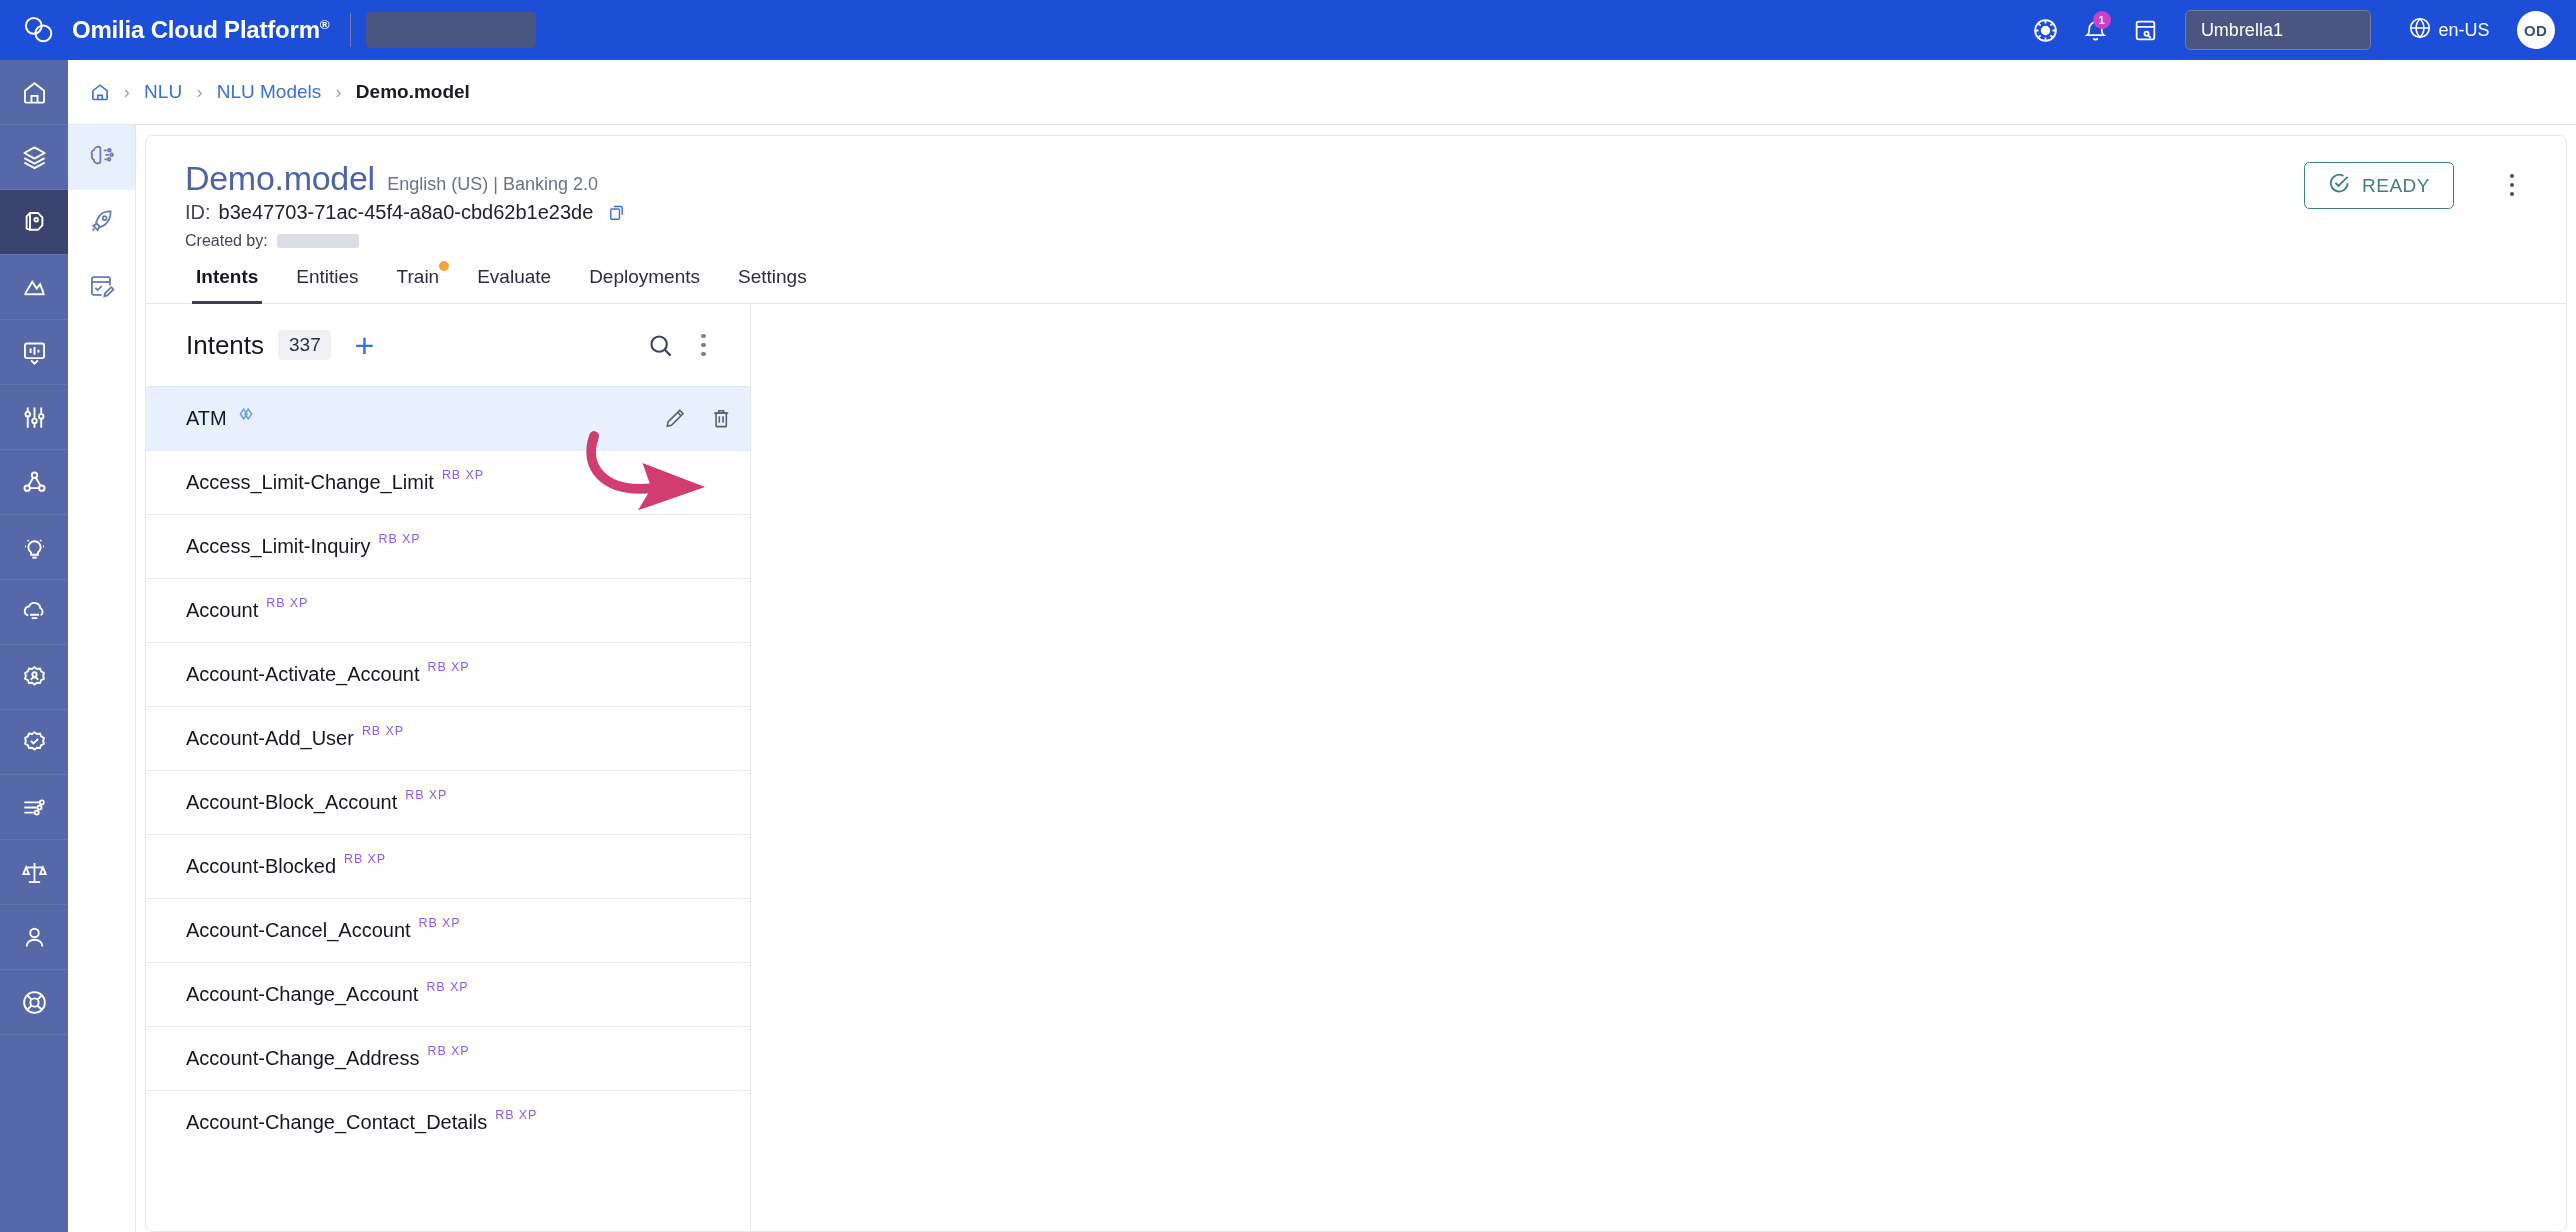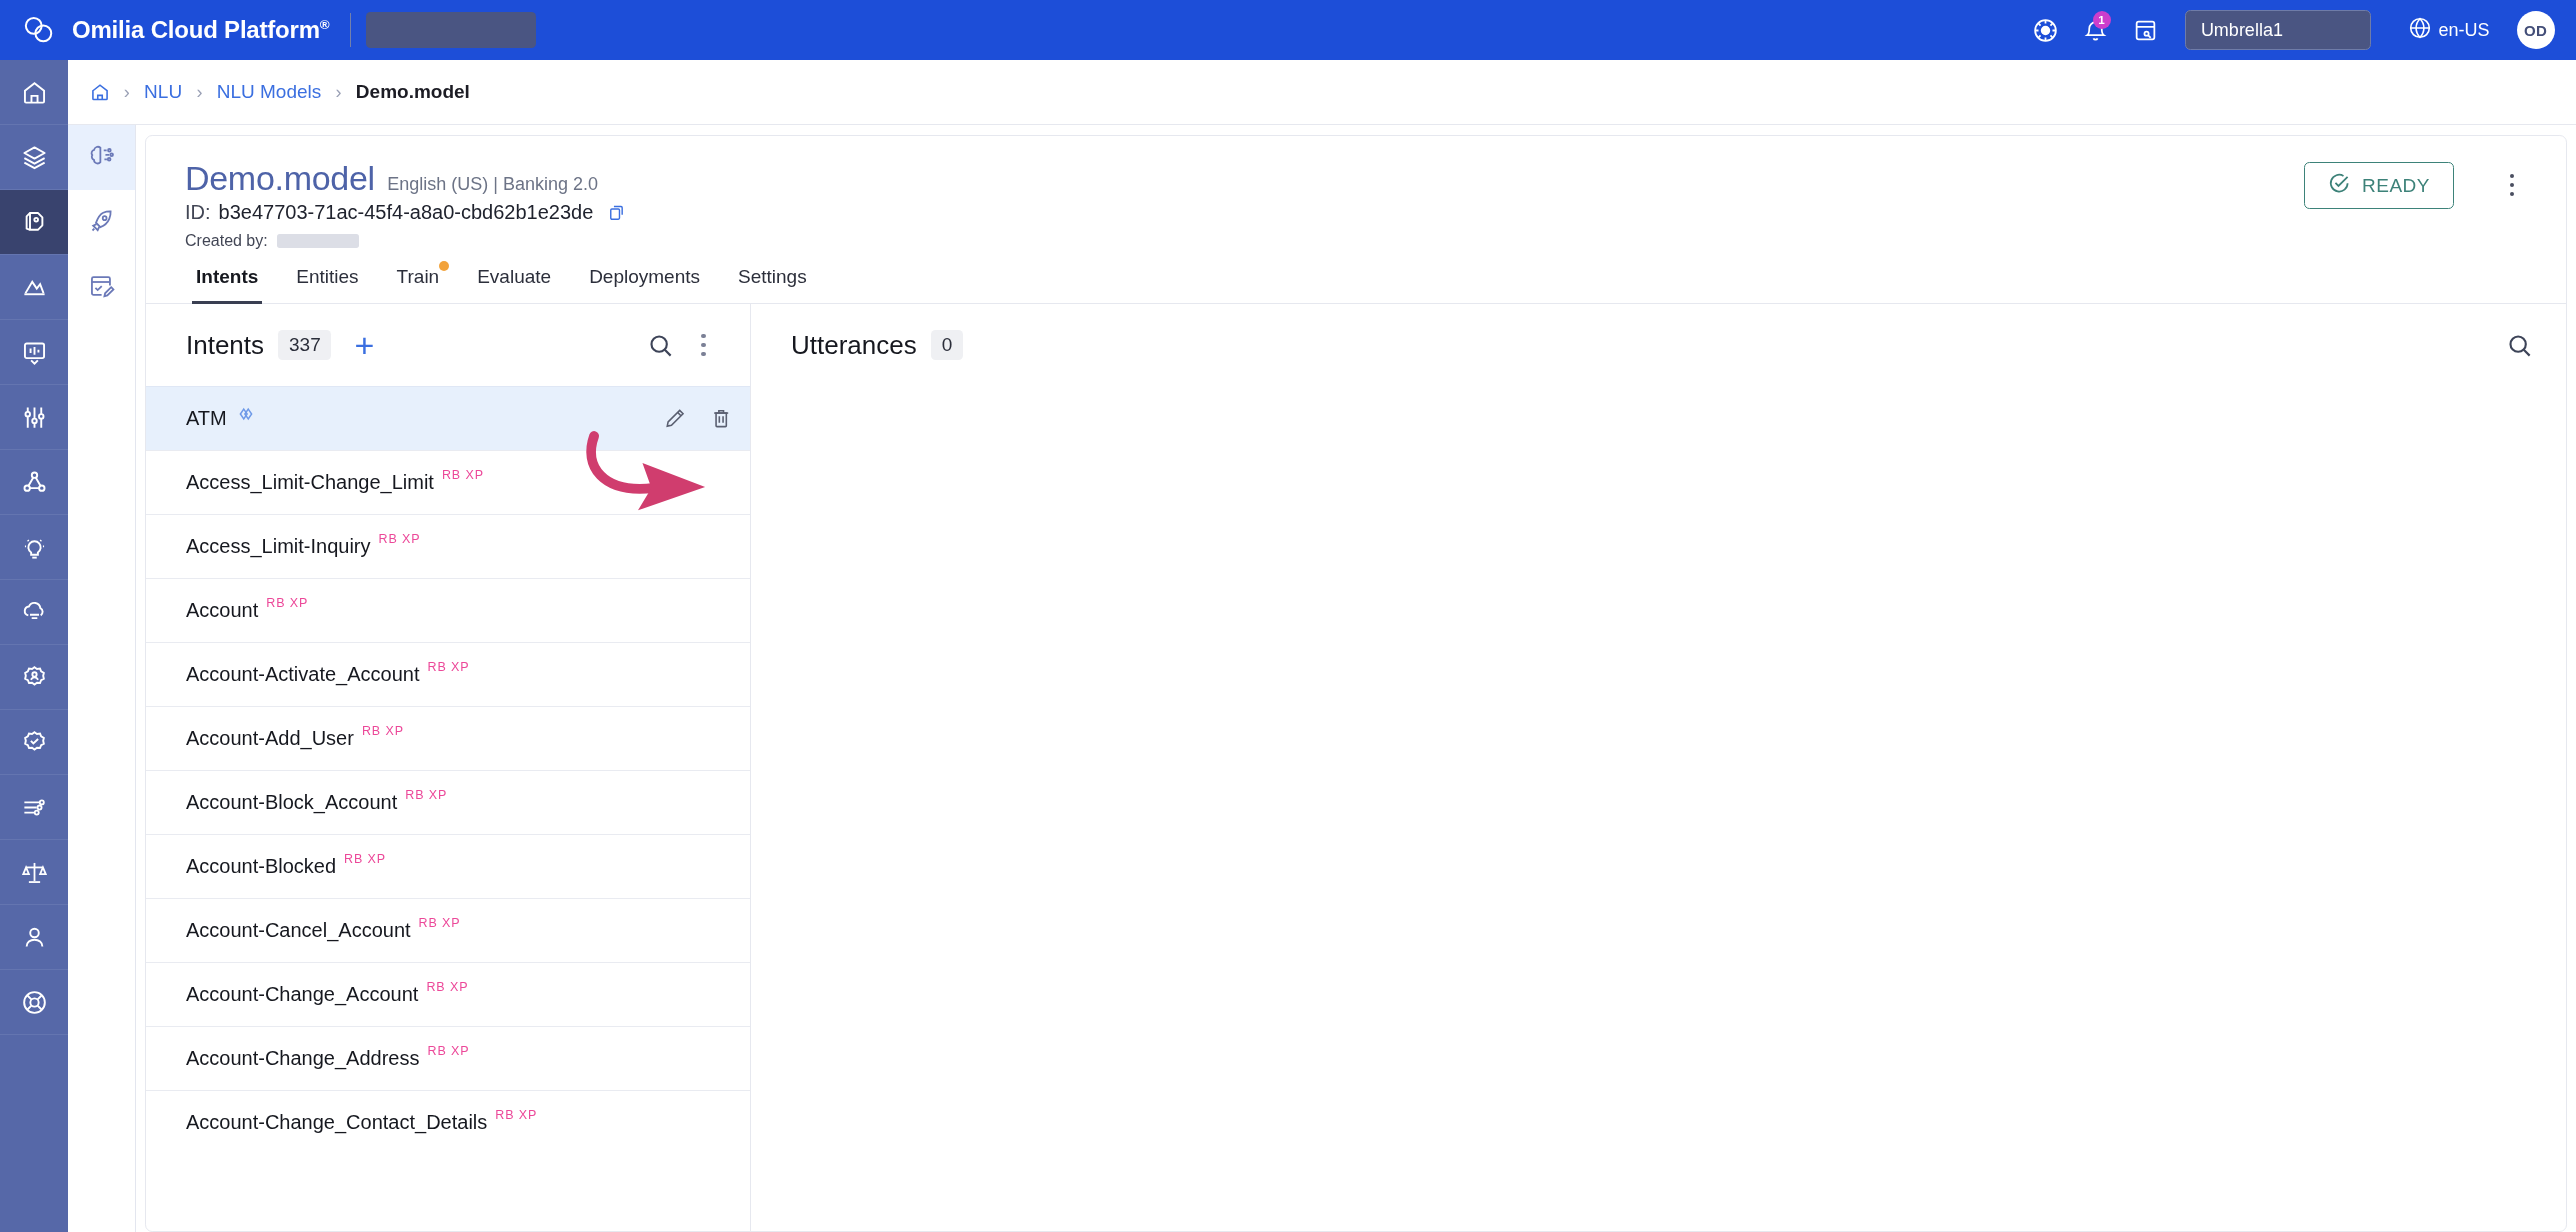--- a/index.html
+++ b/index.html
@@ -203,21 +203,21 @@
   .intent-list { flex: 1; overflow: hidden; }
   .intent-row {
     height: 64px; display: flex; align-items: center;
     padding-left: 40px; padding-right: 18px;
     border-top: 0.9px solid #e9ebf1; position: relative;
     cursor: pointer;
   }
   .intent-row.selected { background: #e7f0fc; border-top-color: #dfe7f5; }
   .intent-name { font-size: 20px; color: #16181f; }
   .intent-sup {
-    font-size: 12.5px; color: #ec4899; margin-left: 8px;
+    font-size: 12.5px; color: #8b5cf6; margin-left: 8px;
     position: relative; top: -7.2px; letter-spacing: 0.9px;
   }
   .link-ico { margin-left: 10px; color: #6f9ae8; display: inline-flex; position: relative; top: -4.5px; }
   .row-actions { margin-left: auto; display: flex; align-items: center; gap: 23px; }
   .row-act { color: #5a5f70; display: flex; cursor: pointer; }
 
   .right-pane { flex: 1; display: flex; flex-direction: column; position: relative; }
   .empty-msg {
     position: absolute; left: 0; right: 0; top: 442px;
     text-align: center; font-size: 20px; color: #16181f;
@@ -603,31 +603,20 @@
               <span class="intent-sup">RB XP</span>
             </div>
             <div class="intent-row">
               <span class="intent-name">Account-Change_Contact_Details</span>
               <span class="intent-sup">RB XP</span>
             </div>
           </div>
         </div>
 
         <div class="right-pane">
-          <div class="pane-head">
-            <span class="pane-title">Utterances</span>
-            <span class="count-chip">0</span>
-            <span class="spacer"></span>
-            <span class="icon-btn">
-              <svg width="27" height="27" viewBox="0 0 24 24" fill="none" stroke="#3d4458" stroke-width="1.9">
-                  <circle cx="10.8" cy="10.8" r="6.8"></circle>
-                  <path d="M15.8 15.8L21 21"></path>
-                </svg>
-            </span>
-          </div>
         </div>
 
       </div>
     </div>
   </div>
 
   <svg class="anno" viewBox="0 0 2876 1376">
     <path d="M663 487 C 651 520, 672 552, 730 545" fill="none" stroke="#d03d6e" stroke-width="11" stroke-linecap="round"></path>
     <path d="M787 544 L 717 517 L 727 545 L 712 570 Z" fill="#d03d6e"></path>
   </svg>

